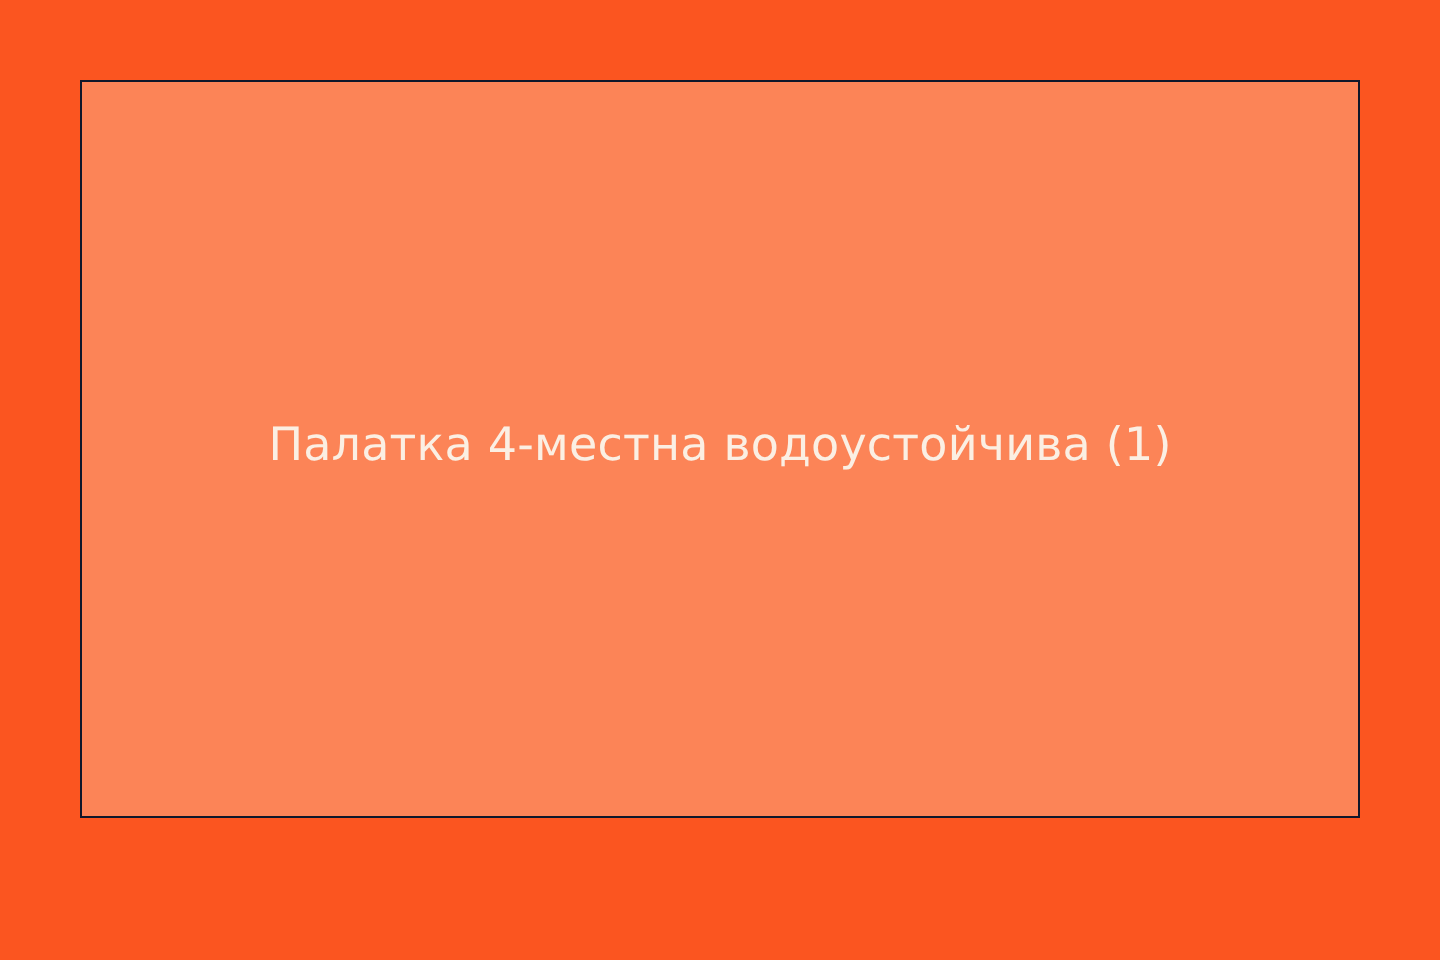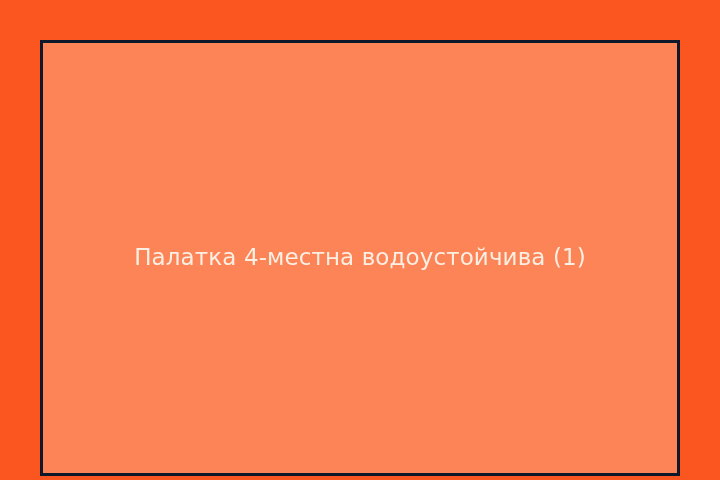--- a/index.html
+++ b/index.html
@@ -21,24 +21,24 @@
     height: 480px;
     background: #fb5520;
     box-sizing: border-box;
   }
 
   .placeholder-frame {
     position: absolute;
     left: 40px;
     top: 40px;
     width: 640px;
-    height: 436px;
+    height: 369px;
     box-sizing: border-box;
     background: #fc8457;
-    border: 3px solid #0f172a;
+    border: 1px solid #0f172a;
     display: flex;
     align-items: center;
     justify-content: center;
   }
 
   .placeholder-caption {
     display: block;
     width: 100%;
     text-align: center;
     color: #fbefe3;

